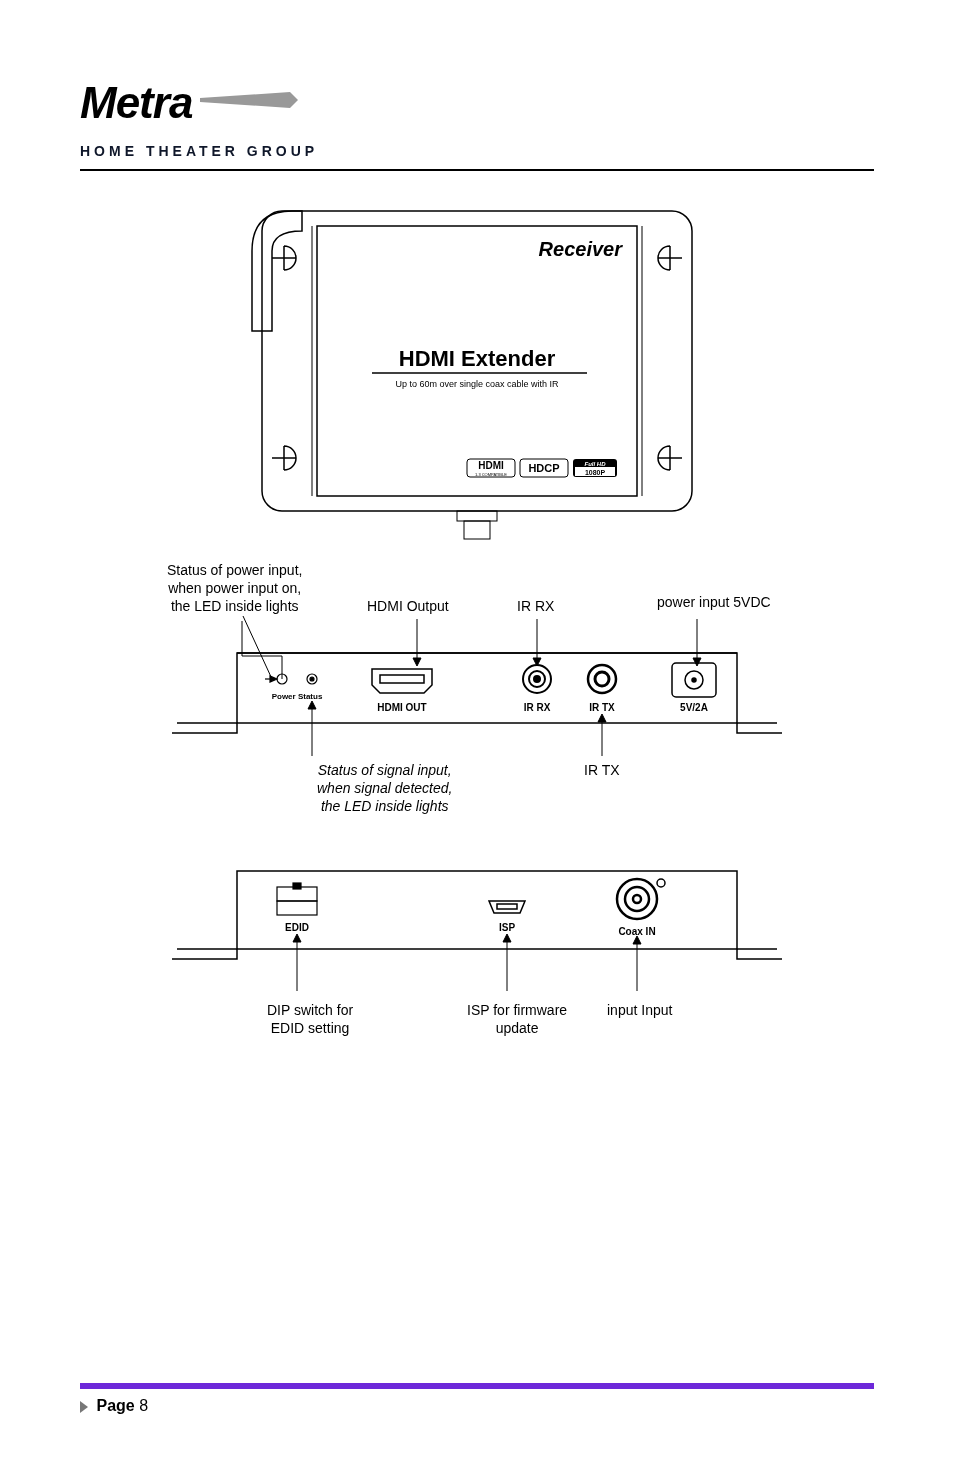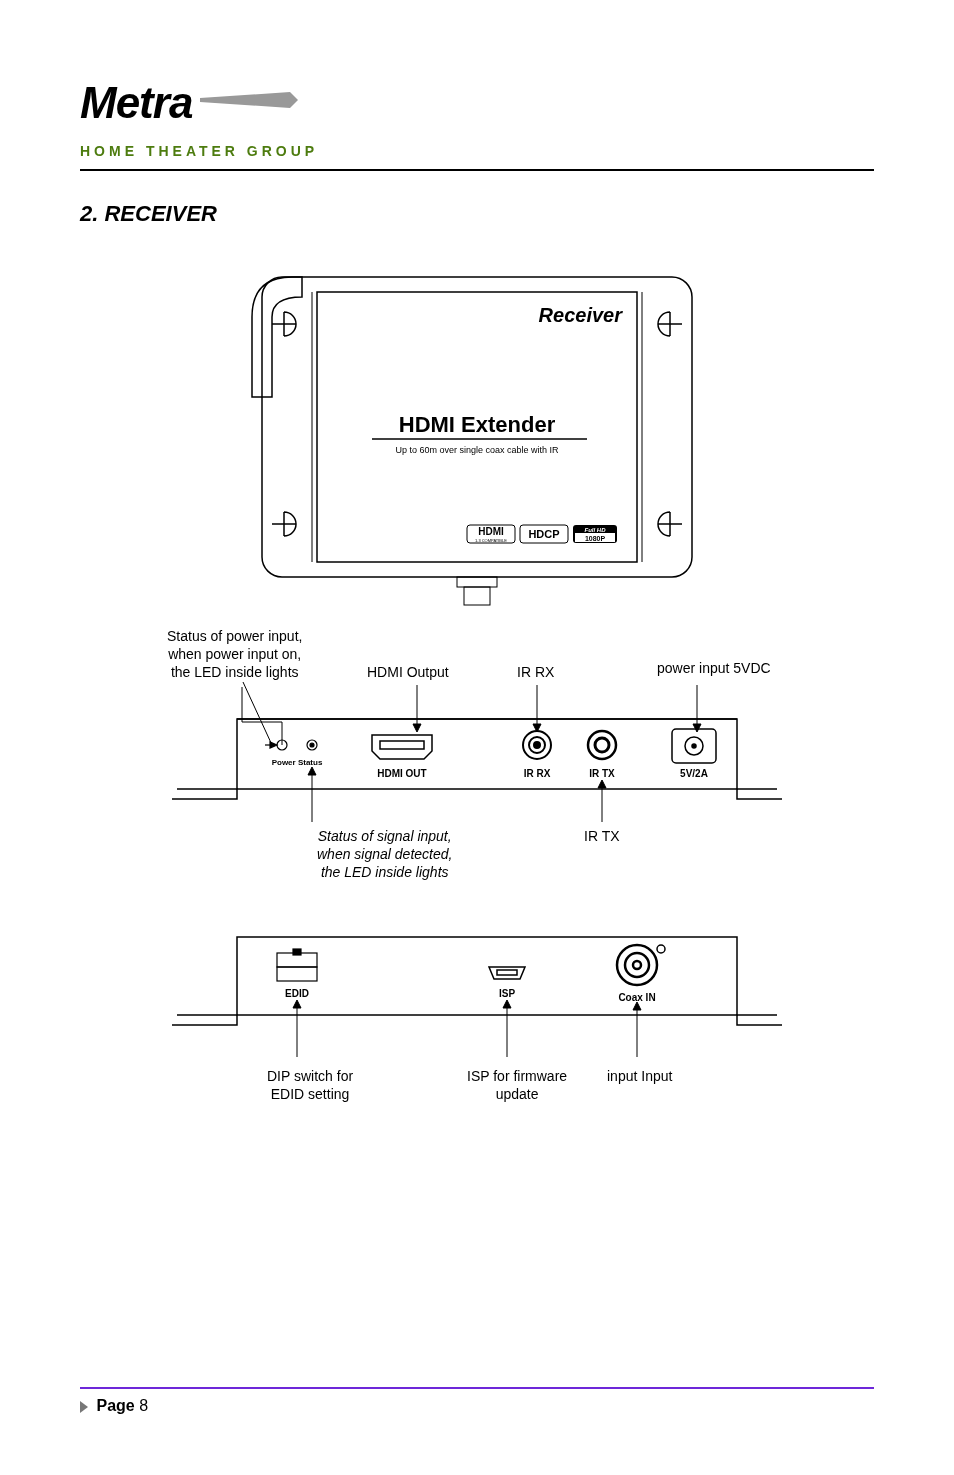--- a/index.html
+++ b/index.html
@@ -25,21 +25,21 @@
     font-style: italic;
     font-weight: bold;
     font-size: 40px;
     letter-spacing: -1px;
     position: relative;
     display: inline-block;
   }
   .subtitle {
     font-size: 14px;
     letter-spacing: 4px;
-    color: #4d7c0f;
+    color: #0f172a;
     font-weight: bold;
     margin-top: 4px;
   }
   .hr-line {
     border: none;
     border-top: 2px solid #000;
     margin: 10px 0 30px 0;
   }
   .section-title {
     font-size: 22px;
@@ -84,21 +84,21 @@
     font-size: 14px;
     line-height: 1.3;
     white-space: nowrap;
   }
 
   .footer {
     position: absolute;
     bottom: 60px;
     left: 80px;
     right: 80px;
-    border-top: 2px solid #6d28d9;
+    border-top: 6px solid #6d28d9;
     padding-top: 8px;
     font-size: 16px;
   }
   .footer-arrow {
     display:inline-block;
     width:0;height:0;
     border-top:6px solid transparent;
     border-bottom:6px solid transparent;
     border-left:8px solid #777;
     margin-right:4px;
@@ -114,24 +114,20 @@
     <span class="logo-text">
       <svg width="220" height="50" viewBox="0 0 220 50">
         <text x="0" y="38" font-family="Arial" font-style="italic" font-weight="bold" font-size="44" fill="#000">Metra</text>
         <path d="M120 18 L210 12 L218 20 L210 28 L120 22 Z" fill="#999"></path>
       </svg>
     </span>
     <div class="subtitle">HOME THEATER GROUP</div>
   </div>
   <hr class="hr-line">
 
-  <div class="section-title">
-    <span>2.</span>
-    <span>RECEIVER</span>
-  </div>
 
   <div class="diagram-area">
 
     <div class="device-top">
       <svg width="470" height="340" viewBox="0 0 470 340">
 
         <path d="M50 10 Q10 10 10 50 L10 130 L30 130 L30 50 Q30 30 60 30 L60 10 Z" fill="none" stroke="#000" stroke-width="1.5" transform="translate(0,0)"></path>
 
         <rect x="20" y="10" width="430" height="300" rx="20" fill="none" stroke="#000" stroke-width="1.5"></rect>
 

